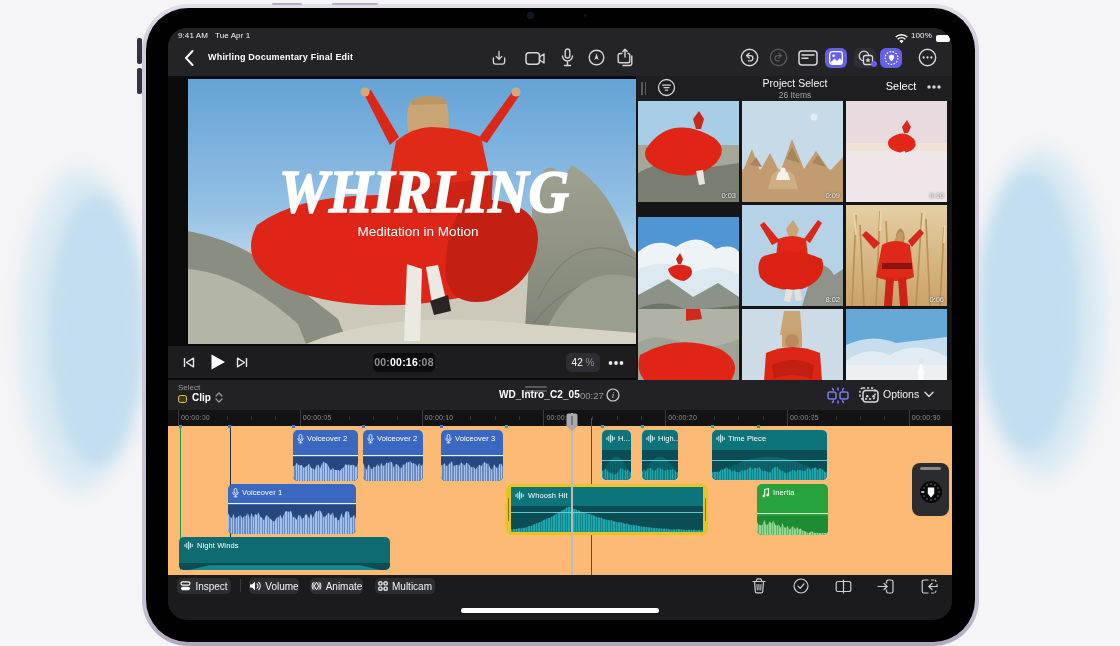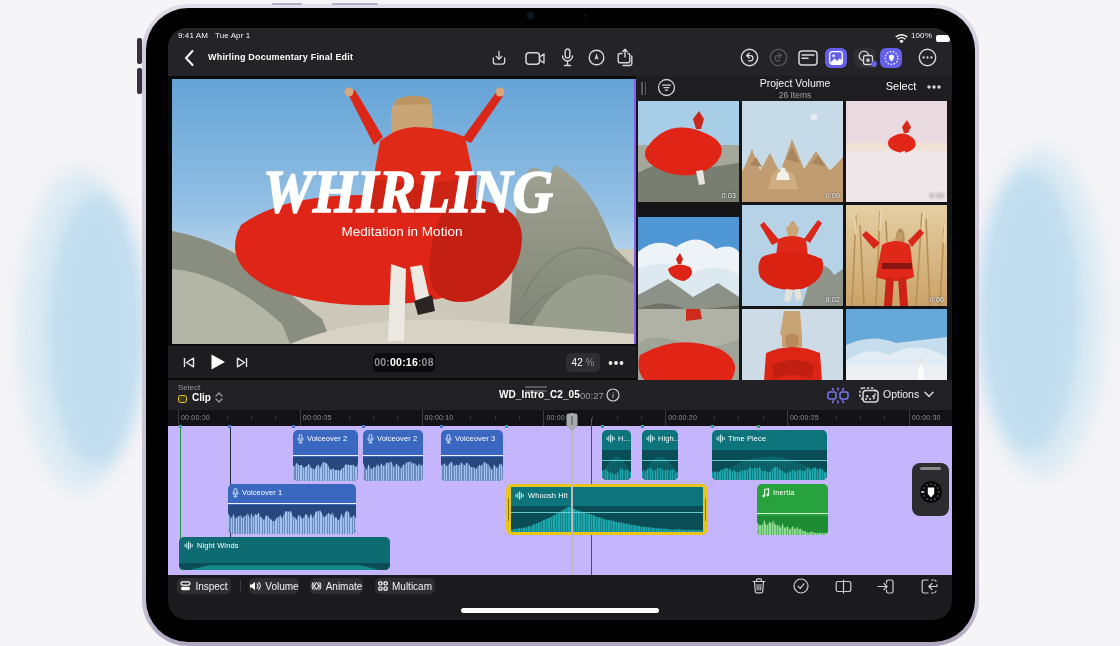--- a/index.html
+++ b/index.html
@@ -14,39 +14,39 @@
 .sidebtn{left:137px;width:5px;border-radius:2px;background:#363040}
 #screen{left:168px;top:28px;width:784px;height:592px;border-radius:19px;background:#0b0b0c;overflow:hidden}
 
 #topbar{left:0;top:0;width:784px;height:48px;background:#242428}
 .st{font-weight:normal;font-size:8px;color:#f4f4f5;letter-spacing:.1px}
 #title{font-weight:bold;font-size:9px;color:#fff;letter-spacing:.2px}
 .icn{position:absolute}
 .pbtn{position:absolute;width:22px;height:20px;border-radius:6px;background:#6560ea}
 .dbtn{position:absolute;width:22px;height:20px;border-radius:6px;background:#2f2f33}
 
-#video{left:4px;top:51px;width:496px;height:265px;overflow:hidden;background:#8b5cf6}
+#video{left:20px;top:51px;width:496px;height:265px;overflow:hidden;background:#8b5cf6}
 
 #panel{left:468px;top:48px;width:316px;height:304px;background:#151517}
 #phead{left:0;top:0;width:316px;height:25px;background:#1e1e21}
 .cell{position:absolute;width:101px;height:101px;overflow:hidden;background:#888}
 .dur{position:absolute;right:3px;bottom:2px;font-size:7.5px;color:#eee;text-shadow:0 0 2px rgba(0,0,0,.8)}
 
 #playbar{left:0;top:318px;width:468px;height:32px;background:#1d1d20}
 #tcpill{left:205px;top:7px;width:62px;height:19px;background:#0c0c0e;border-radius:5px;text-align:center;font-size:10.5px;line-height:19px;color:#fff;font-weight:bold;letter-spacing:.2px}
 #pctpill{left:398px;top:7px;width:34px;height:19px;background:#2e2e32;border-radius:5px;text-align:center;font-size:10px;line-height:19px;color:#fff}
 
 #thead{left:0;top:352px;width:784px;height:30px;background:#222226}
 
 #ruler{left:0;top:382px;width:784px;height:16px;background:#131316}
 .rlab{position:absolute;top:4px;font-size:7px;color:#8e8e93;letter-spacing:.2px}
 .rtick{position:absolute;top:0;width:1px;height:16px;background:#3c3c40}
 .mtick{position:absolute;top:6px;width:1px;height:4px;background:#333338}
 
-#tracks{left:0;top:398px;width:784px;height:149px;background:#c4b5fd}
+#tracks{left:0;top:398px;width:784px;height:149px;background:#fdba74}
 .clip{position:absolute;border-radius:5px;overflow:hidden}
 .cliplab{position:absolute;left:5px;top:4px;font-size:7.5px;color:#fff;white-space:nowrap;letter-spacing:.1px}
 .vline{position:absolute;left:0;width:100%;height:1px;background:#e8eef8;opacity:.9}
 
 #botbar{left:0;top:547px;width:784px;height:45px;background:#1b1b1e}
 .bbtn{position:absolute;top:3px;height:16px;border-radius:5px;background:#2e2e32;color:#f2f2f3;font-size:10px;display:flex;align-items:center;justify-content:center}
 .bbtn svg{position:static;margin-right:4px}
 .bbtn span{margin:0!important}
 #homebar{left:293px;top:580px;width:198px;height:5px;border-radius:3px;background:#fff}
 #dial{left:744px;top:435px;width:37px;height:53px;border-radius:8px;background:#2c2c2f}
@@ -183,21 +183,21 @@
       </svg>
     </div>
     <div class="abs" id="panel" style="overflow:hidden">
       <div class="abs" id="phead"></div>
       <div class="abs" style="left:5px;top:6px;width:1.5px;height:13px;background:#5a5a5e"></div>
       <div class="abs" style="left:8.5px;top:6px;width:1.5px;height:13px;background:#5a5a5e"></div>
       <svg class="icn" style="left:21px;top:2px" width="19" height="19" viewBox="0 0 19 19">
           <circle cx="9.5" cy="9.5" r="8" stroke="#d2d2d5" stroke-width="1.3" fill="none"></circle>
           <path d="M5.6 7.2 h7.8 M7 9.7 h5 M8.4 12.2 h2.2" stroke="#d2d2d5" stroke-width="1.2" fill="none" stroke-linecap="round"></path>
         </svg>
-      <div class="abs" style="left:59px;top:1px;width:200px;text-align:center;font-size:10.5px;color:#f4f4f6">Project Volume</div>
+      <div class="abs" style="left:59px;top:1px;width:200px;text-align:center;font-size:10.5px;color:#f4f4f6">Project Select</div>
       <div class="abs" style="left:59px;top:13.5px;width:200px;text-align:center;font-size:8.5px;color:#a2a2a7">26 Items</div>
       <div class="abs" style="left:235px;top:4px;width:60px;text-align:center;font-size:11px;color:#fff">Select</div>
       <svg class="icn" style="left:291px;top:8px" width="14" height="6" viewBox="0 0 14 6">
           <circle cx="2" cy="3" r="1.7" fill="#d6d6d8"></circle>
           <circle cx="7" cy="3" r="1.7" fill="#d6d6d8"></circle>
           <circle cx="12" cy="3" r="1.7" fill="#d6d6d8"></circle>
         </svg>
 
       <div class="cell" style="left:2px;top:25px">
         <svg width="101" height="101" viewBox="0 0 101 101">

